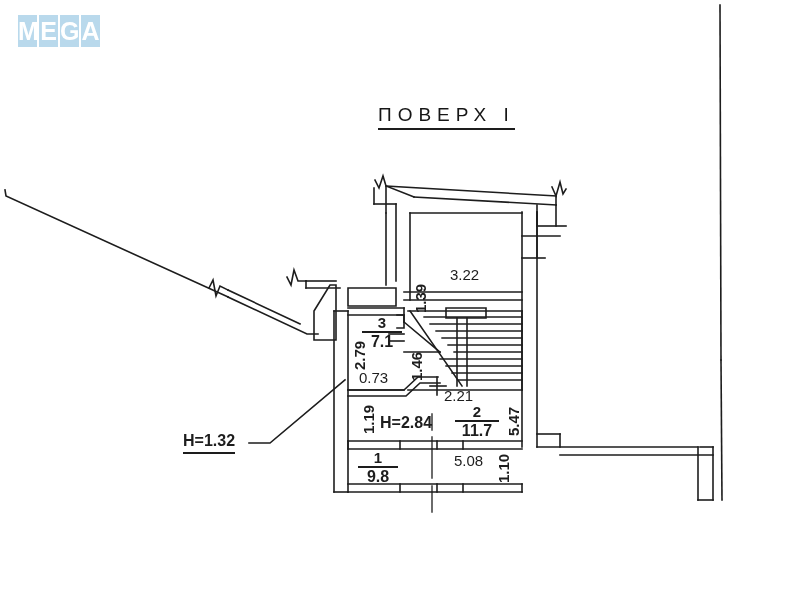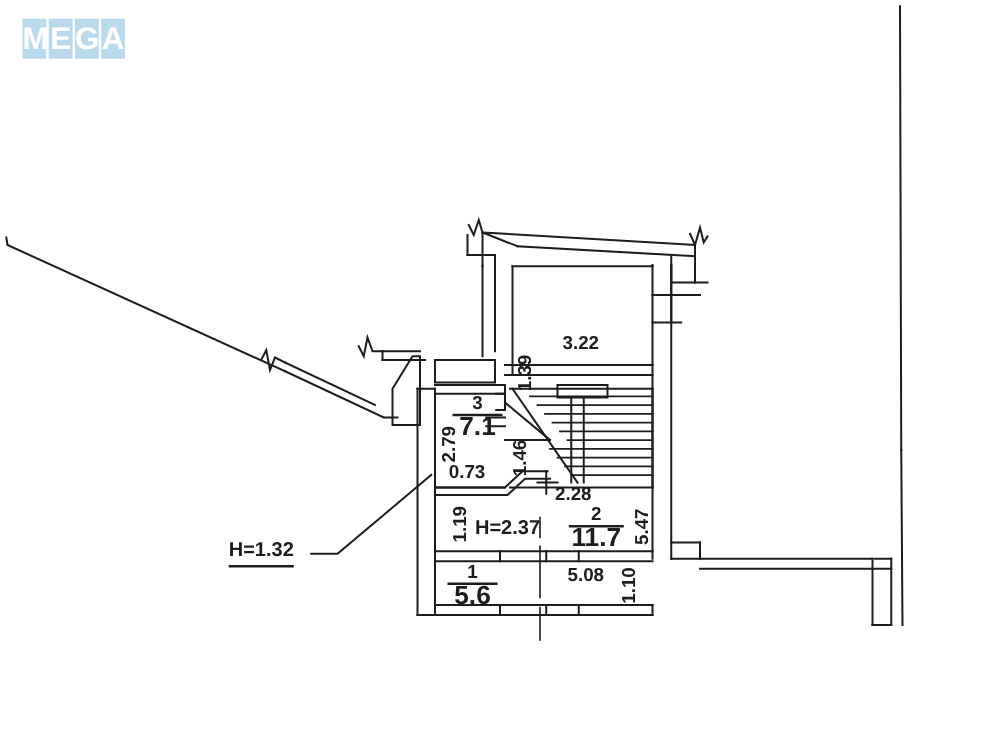--- a/index.html
+++ b/index.html
@@ -54,21 +54,21 @@
     z-index: 4;
   }
   .title {
     font-size: 19px;
     letter-spacing: 6px;
     font-weight: normal;
     color: #161616;
   }
   .dim {
     font-size: 15px;
-    font-weight: bold;
+    font-weight: normal;
   }
   .dim-v {
     font-size: 15px;
     font-weight: bold;
     transform: rotate(-90deg);
     transform-origin: left top;
   }
   .hlabel {
     font-size: 16px;
     font-weight: bold;
@@ -84,21 +84,21 @@
     font-size: 15px;
     font-weight: bold;
     line-height: 15px;
   }
   .room-frac .bar {
     height: 2px;
     background: #1d1d1d;
     margin: 1px 0 1px 0;
   }
   .room-frac .den {
-    font-size: 21px;
+    font-size: 16px;
     font-weight: bold;
     line-height: 16px;
   }
   .underline-txt {
     border-bottom: 2px solid #1d1d1d;
     padding-bottom: 2px;
   }
 </style>
 </head>
 <body>
@@ -285,36 +285,37 @@
 
       <g>
         <path d="M 720,5 L 721,360"></path>
         <path d="M 721,360 L 722,500"></path>
         <path d="M 700,447 L 713,447"></path>
       </g>
 
     </g>
   </svg>
 
+  <div class="lbl title underline-txt" style="left:378px; top:104px;">ПОВЕРХ  I</div>
 
   <div class="lbl hlabel underline-txt" style="left:183px; top:432px;">H=1.32</div>
 
-  <div class="lbl hlabel" style="left:380px; top:414px;">H=2.37</div>
+  <div class="lbl hlabel" style="left:380px; top:414px;">H=2.84</div>
 
   <div class="lbl dim" style="left:450px; top:266px;">3.22</div>
 
   <div class="lbl dim-v" style="left:412px; top:313px;">1.39</div>
 
   <div class="lbl dim-v" style="left:351px; top:370px;">2.79</div>
 
   <div class="lbl dim" style="left:359px; top:369px;">0.73</div>
 
   <div class="lbl dim-v" style="left:408px; top:381px;">1.46</div>
 
-  <div class="lbl dim" style="left:444px; top:387px;">2.28</div>
+  <div class="lbl dim" style="left:444px; top:387px;">2.21</div>
 
   <div class="lbl dim-v" style="left:360px; top:434px;">1.19</div>
 
   <div class="lbl dim-v" style="left:505px; top:436px;">5.47</div>
 
   <div class="lbl dim" style="left:437px; top:452px;margin-left:17px;">5.08</div>
 
   <div class="lbl dim-v" style="left:495px; top:483px;">1.10</div>
 
   <div class="room-frac" style="left:362px; top:315px; width:40px;">
@@ -325,16 +326,16 @@
 
   <div class="room-frac" style="left:455px; top:404px; width:44px;">
     <div class="num">2</div>
     <div class="bar"></div>
     <div class="den">11.7</div>
   </div>
 
   <div class="room-frac" style="left:358px; top:450px; width:40px;">
     <div class="num">1</div>
     <div class="bar"></div>
-    <div class="den">5.6</div>
+    <div class="den">9.8</div>
   </div>
 
 </div>
 
 </body></html>

